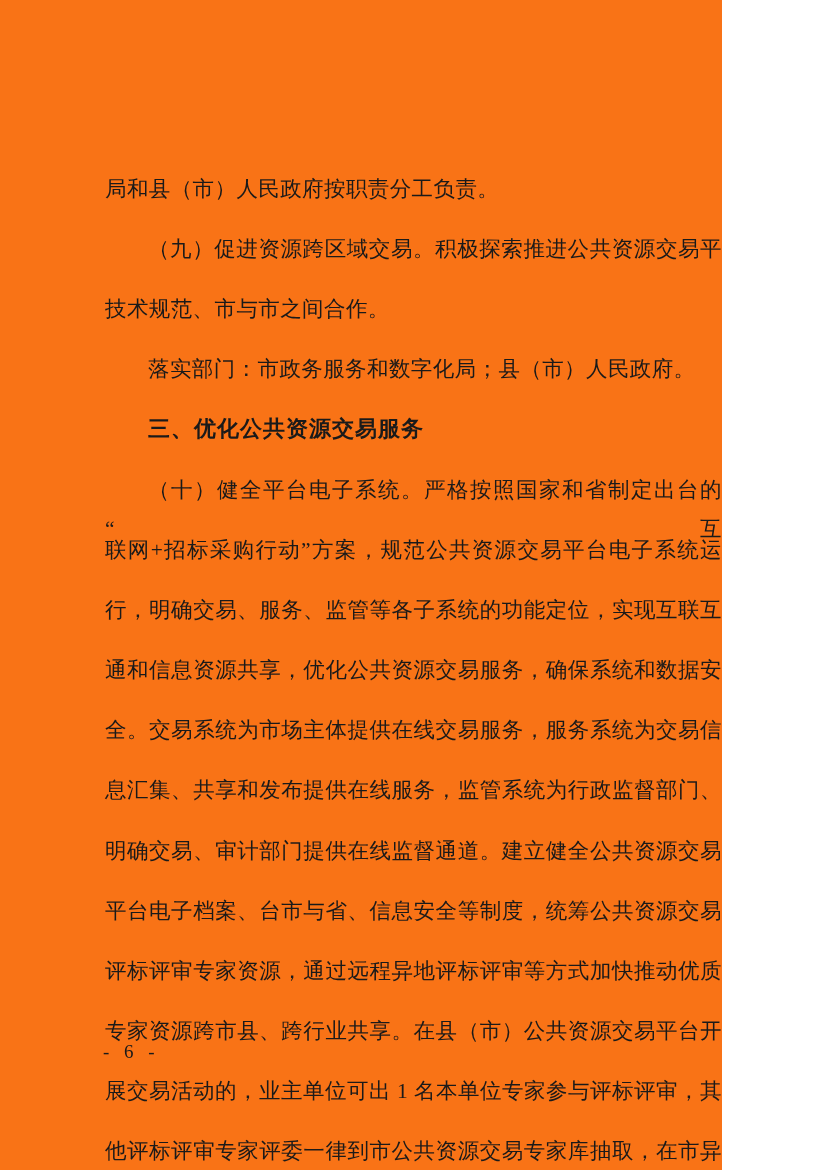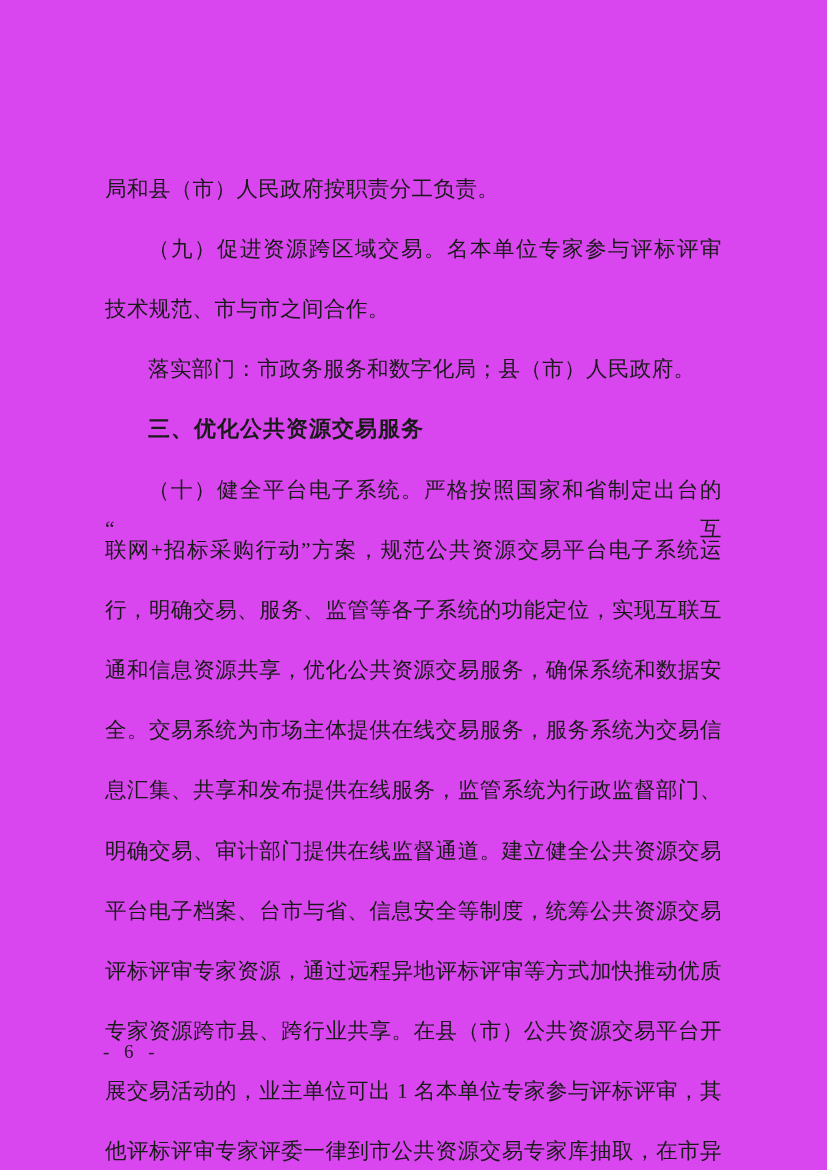--- a/index.html
+++ b/index.html
@@ -2,23 +2,23 @@
 <html lang="zh"><head>
 <meta charset="utf-8">
 <style>
   html, body {
     margin: 0;
     padding: 0;
     background: #ffffff;
   }
   .page {
     position: relative;
-    width: 827px;
+    width: 722px;
     height: 1170px;
-    background: #d946ef;
+    background: #f97316;
     color: #1a1a1a;
     font-family: "Liberation Serif", "DejaVu Serif", serif;
     overflow: hidden;
   }
   .text-block {
     position: absolute;
     left: 105px;
     top: 148px;
     width: 617px;
   }
@@ -60,21 +60,21 @@
   }
 </style>
 </head>
 <body>
 
 <div class="page">
   <div class="text-block">
 
     <p class="line">局和县（市）人民政府按职责分工负责。</p>
 
-    <p class="line fill indent"><span class="lead">（九）促进资源跨区域交易。</span><span>名本单位专家参与评标评审</span></p>
+    <p class="line fill indent"><span class="lead">（九）促进资源跨区域交易。</span><span>积极探索推进公共资源交易平</span></p>
 
     <p class="line">技术规范、市与市之间合作。</p>
 
     <p class="line indent lead">落实部门：市政务服务和数字化局；县（市）人民政府。</p>
 
     <p class="line indent heading">三、优化公共资源交易服务</p>
 
     <p class="line fill indent"><span class="lead">（十）健全平台电子系统。</span><span>严格按照国家和省制定出台的“互</span></p>
 
     <p class="line fill">联网+招标采购行动”方案，规范公共资源交易平台电子系统运</p>

